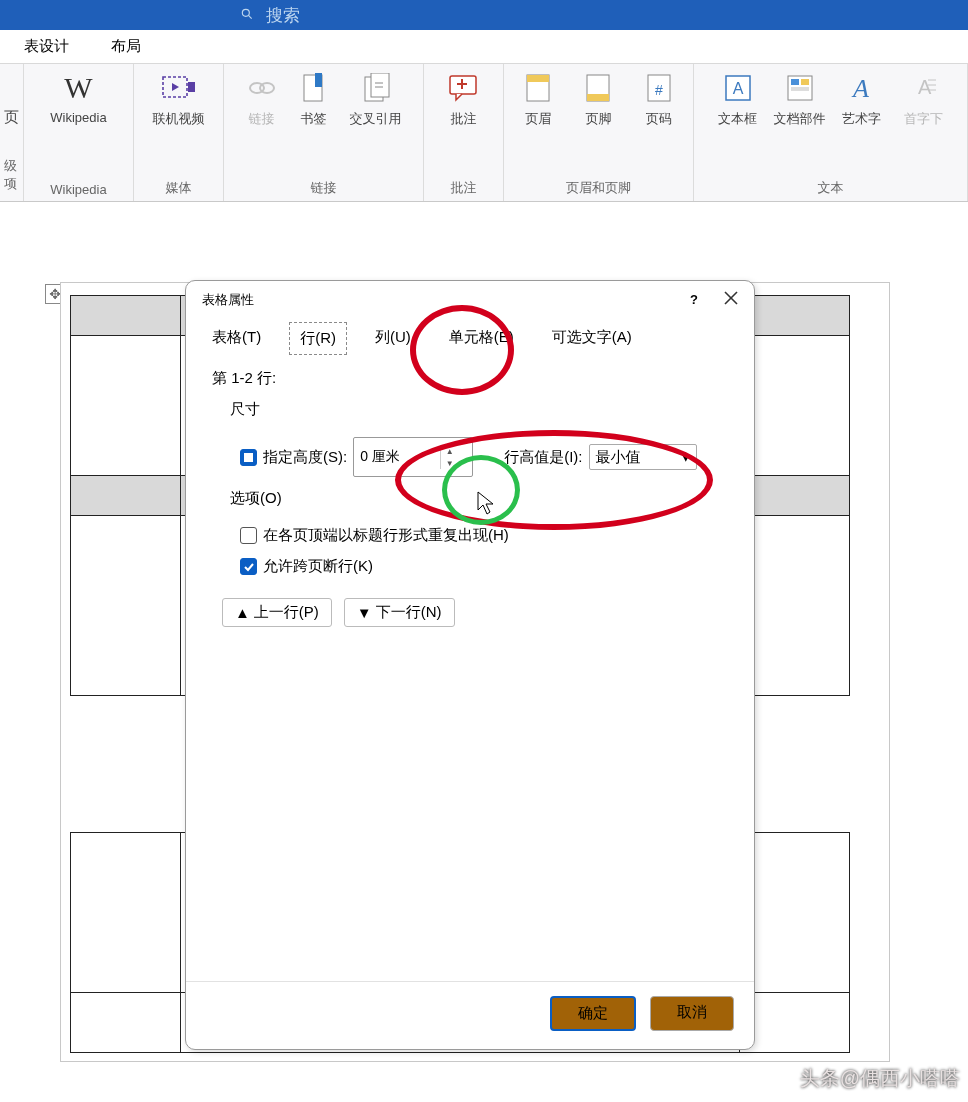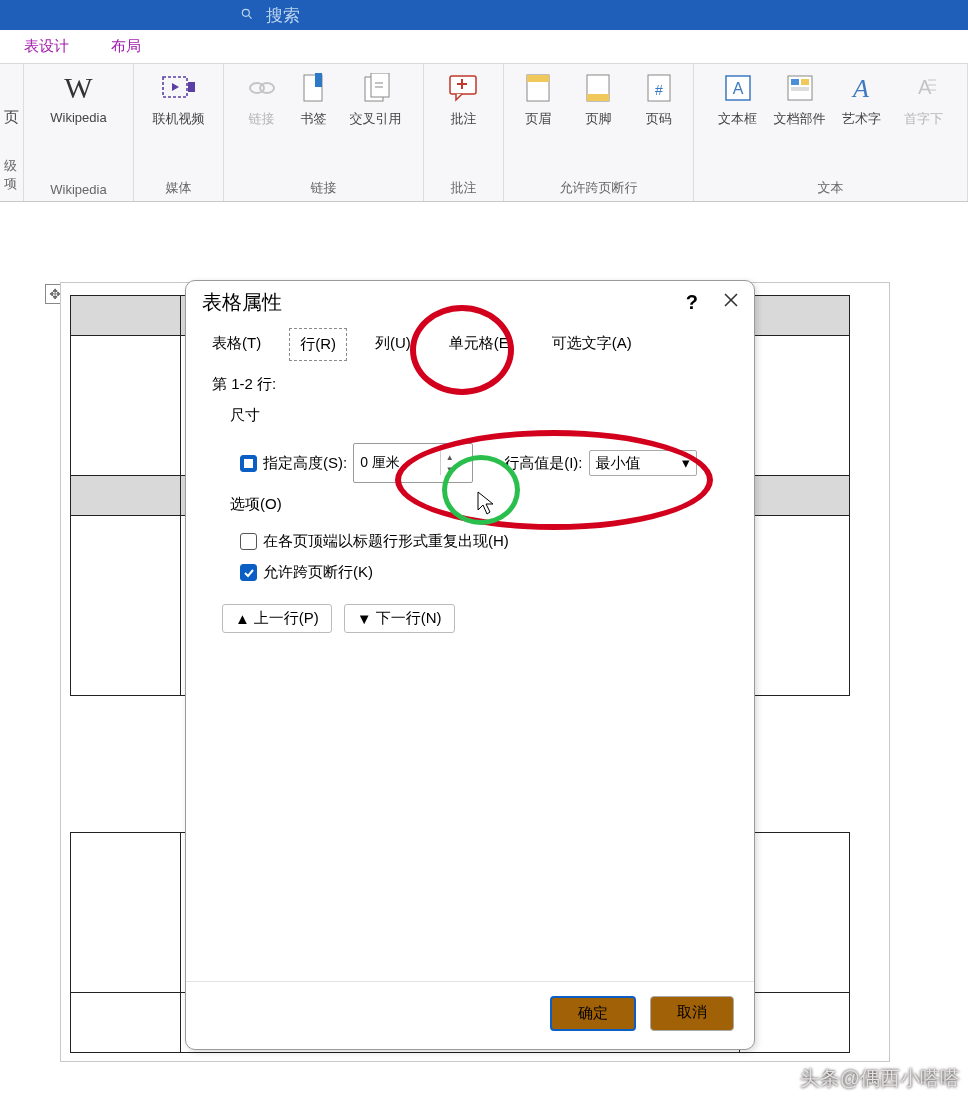--- a/index.html
+++ b/index.html
@@ -28,21 +28,21 @@
   .ribbon-tabs {
     background: #fff;
     height: 34px;
     display: flex;
     align-items: center;
     padding-left: 18px;
     gap: 30px;
     border-bottom: 1px solid #d9d9d9;
   }
   .ribbon-tabs .tab {
-    color: #a21caf;
+    color: #000000;
     font-size: 15px;
     padding: 6px 6px;
     cursor: pointer;
   }
   
   .ribbon {
     background: #f7f7f9;
     height: 138px;
     display: flex;
     border-bottom: 1px solid #c9c9c9;
@@ -124,21 +124,21 @@
     height: 770px;
     background: #fff;
     border: 1px solid #9a9a9a;
     border-radius: 10px;
     box-shadow: 2px 2px 6px rgba(0,0,0,.15);
     display:flex; flex-direction:column;
   }
   .dlg-title {
     display:flex; align-items:center;
     padding: 8px 14px 6px 16px;
-    font-size:20px;
+    font-size:13px;
     justify-content:space-between;
   }
   .dlg-title .spacer{flex:1;}
   .dlg-title .help{ font-weight:bold; margin-right:24px; cursor:pointer;}
   .dlg-title .close{ cursor:pointer; }
   .dlg-tabs {
     display:flex; gap:12px;
     padding: 6px 16px 0 16px;
   }
   .dlg-tab {
@@ -362,21 +362,21 @@
       <div class="ribbon-btn">
         <span class="ico">
           <svg width="26" height="30" viewBox="0 0 26 30">
               <rect x="2" y="2" width="22" height="26" fill="#fff" stroke="#888"></rect>
               <text x="13" y="22" text-anchor="middle" font-size="14" fill="#3c7abf">#</text>
             </svg>
         </span>
         <span>页码</span>
       </div>
     </div>
-    <div class="group-label">允许跨页断行</div>
+    <div class="group-label">页眉和页脚</div>
   </div>
 
   <div class="ribbon-group" style="flex:1">
     <div class="group-row">
       <div class="ribbon-btn">
         <span class="ico">
           <svg width="28" height="28" viewBox="0 0 28 28">
               <rect x="2" y="2" width="24" height="24" fill="#fff" stroke="#3c7abf" stroke-width="1.5"></rect>
               <text x="14" y="20" text-anchor="middle" font-size="16" fill="#3c7abf">A</text>
             </svg>

